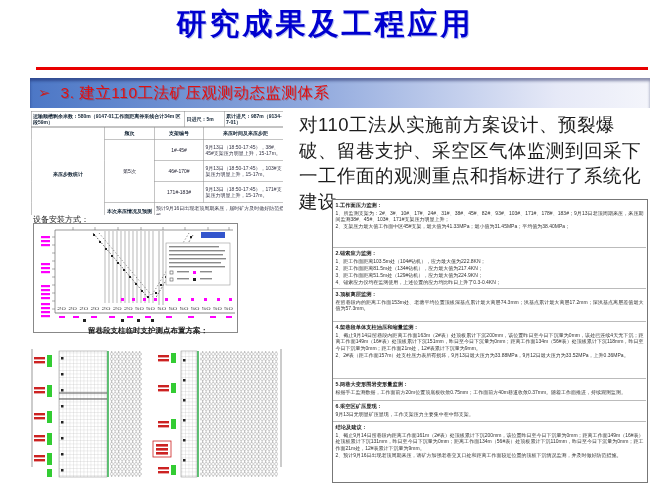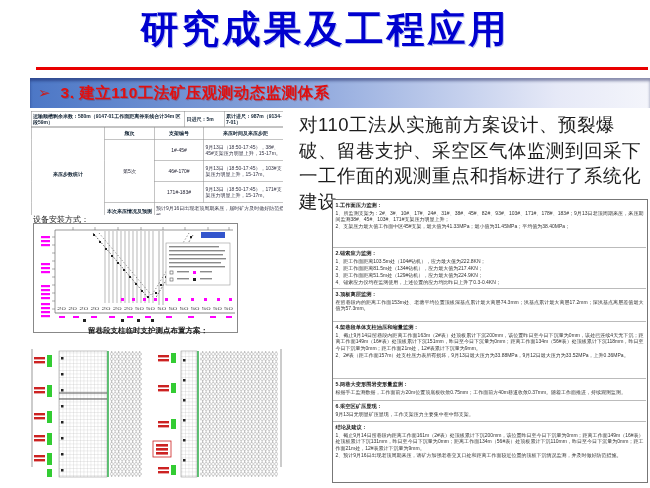--- a/index.html
+++ b/index.html
@@ -3,32 +3,32 @@
 <meta charset="utf-8">
 <style>
   html,body{margin:0;padding:0;}
   body{
     width:650px;height:488px;position:relative;overflow:hidden;
     background:#ffffff;
     font-family:"Liberation Sans","DejaVu Sans",sans-serif;
   }
   .title{
     position:absolute;top:4px;left:0;width:650px;text-align:center;
-    font-size:38px;font-weight:800;color:#0000cf;letter-spacing:3px;
+    font-size:30px;font-weight:800;color:#0000cf;letter-spacing:3px;
     text-shadow:1px 1px 0 #b9c4ef;
   }
   .red-rule{position:absolute;top:67px;left:36px;width:612px;height:3px;background:#e90000;}
   .section-bar{
     position:absolute;top:78px;left:30px;width:620px;height:30px;
     background:linear-gradient(90deg,#4c77c6 0%,#8fa8dd 45%,#e6e9f7 85%,#f4f5fb 100%);
     box-shadow:inset 0 3px 3px rgba(10,20,80,.45);
     display:flex;align-items:center;
   }
   .bullet{color:#c81e1e;font-size:15px;font-weight:bold;margin:0 10px 0 8px;}
-  .section-text{color:#e01010;font-size:15.5px;font-weight:bold;letter-spacing:.5px;text-shadow:1px 1px 0 rgba(120,0,0,.25);}
+  .section-text{color:#e01010;font-size:15.5px;font-weight:normal;letter-spacing:.5px;text-shadow:1px 1px 0 rgba(120,0,0,.25);}
   .intro{
     position:absolute;top:112px;left:299px;width:349px;
     font-size:18.5px;line-height:1.38;color:#1c1c1c;letter-spacing:.5px;
   }
   
   .ptable-wrap{position:absolute;top:111px;left:31px;width:252px;height:104px;overflow:hidden;background:#fff;}
   .shrink{transform:scale(.5);transform-origin:0 0;width:200%;}
   .ptable{border-collapse:collapse;width:504px;table-layout:fixed;}
   .ptable td{
     border:1px solid #888;font-size:10px;line-height:1.3;color:#223;

